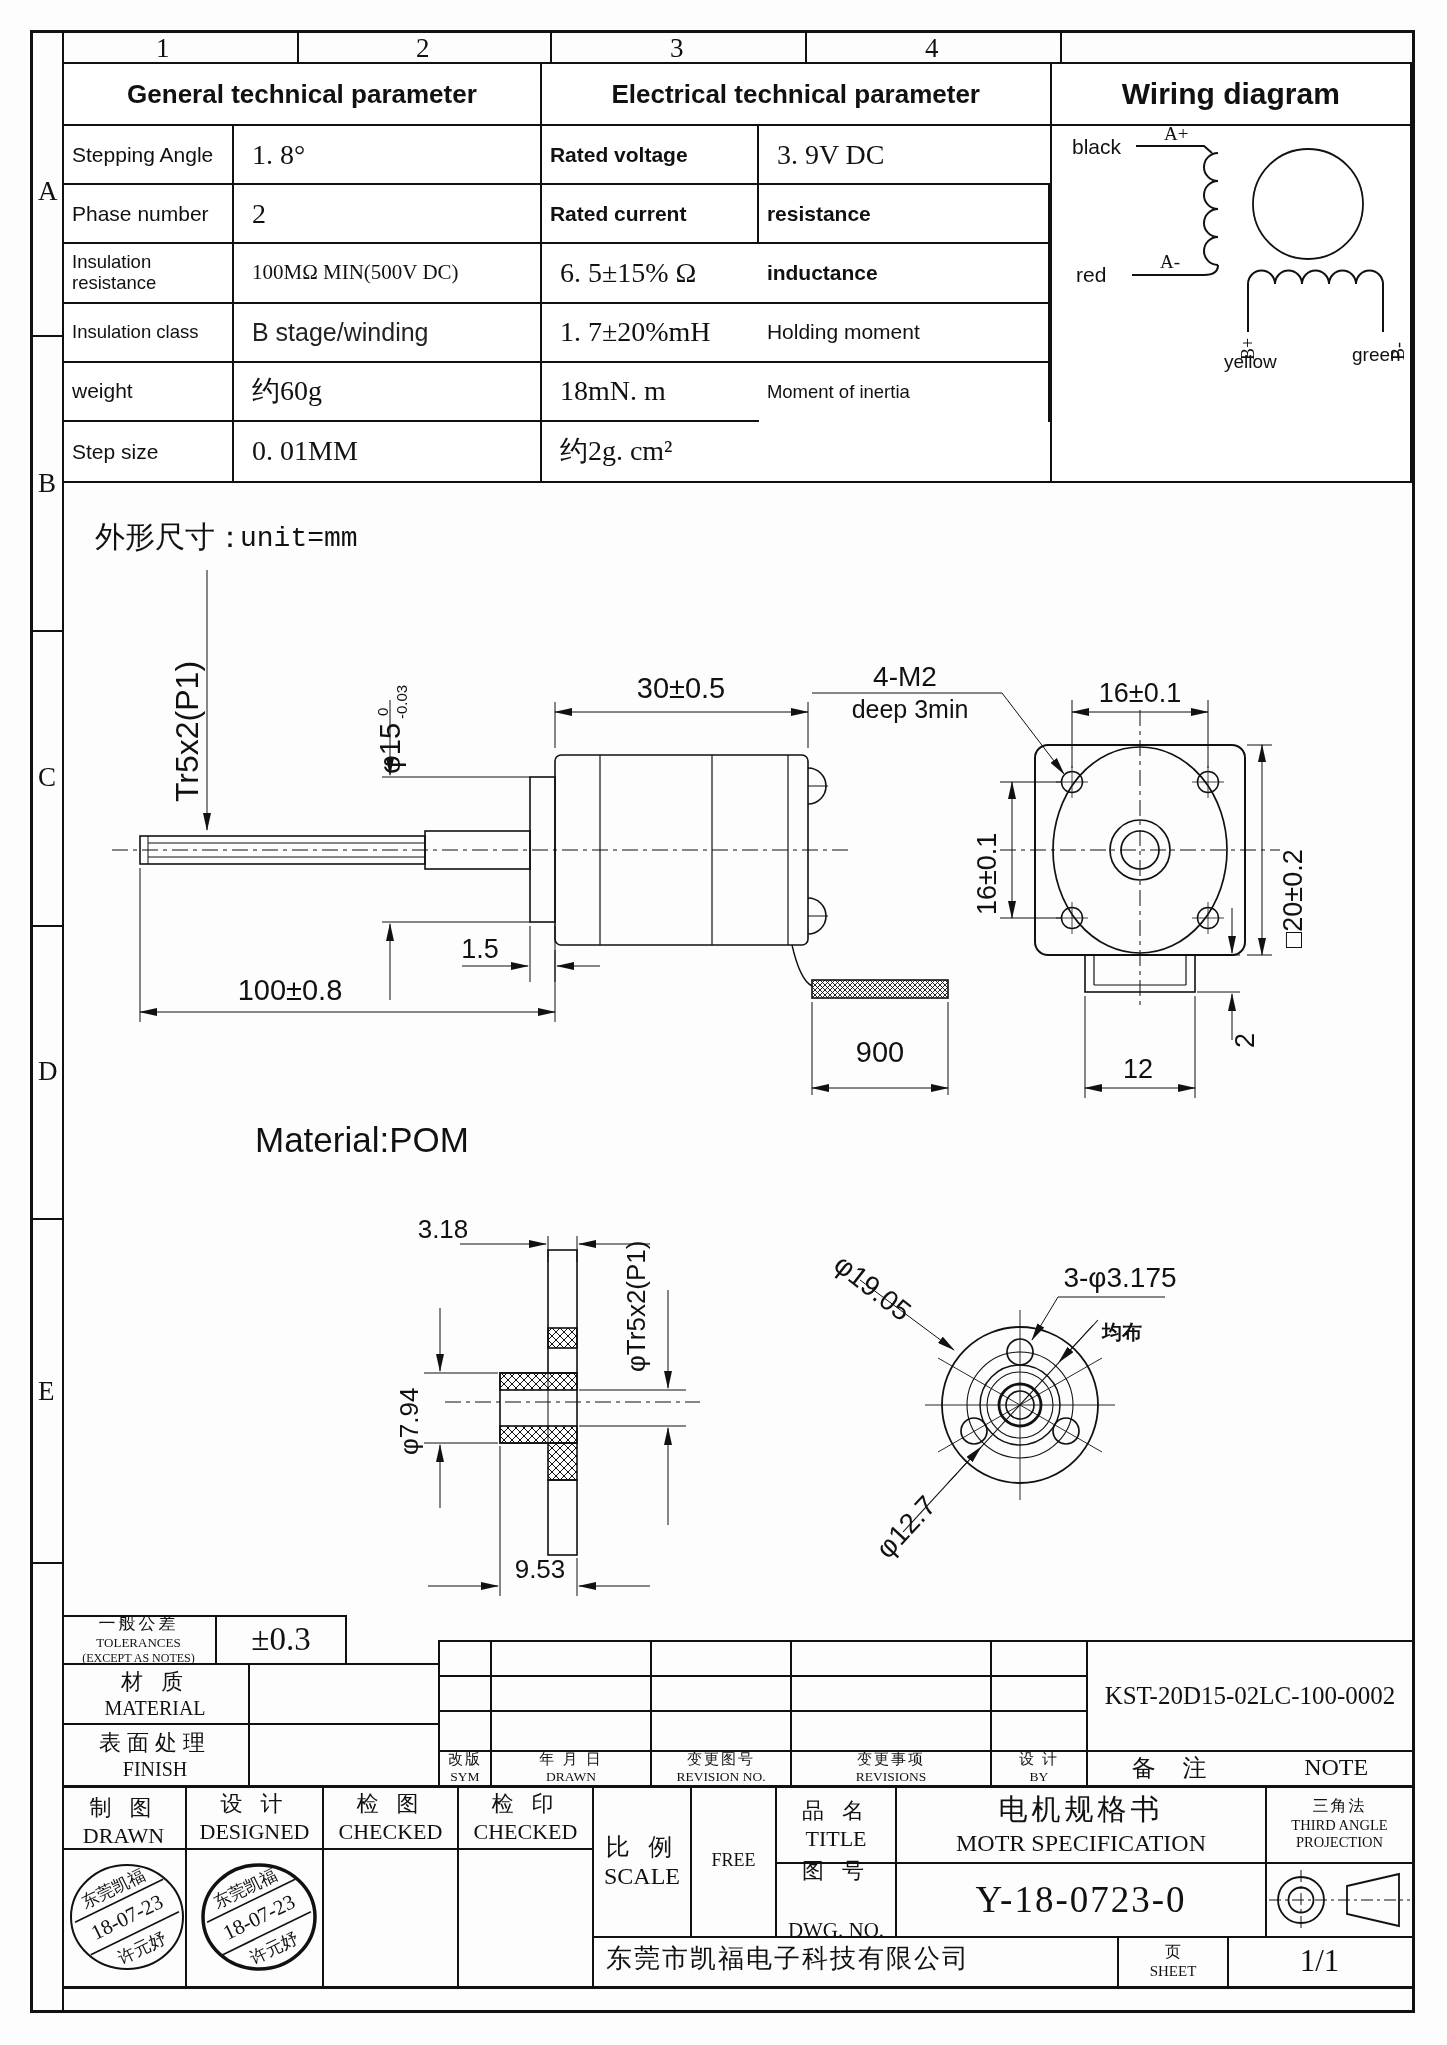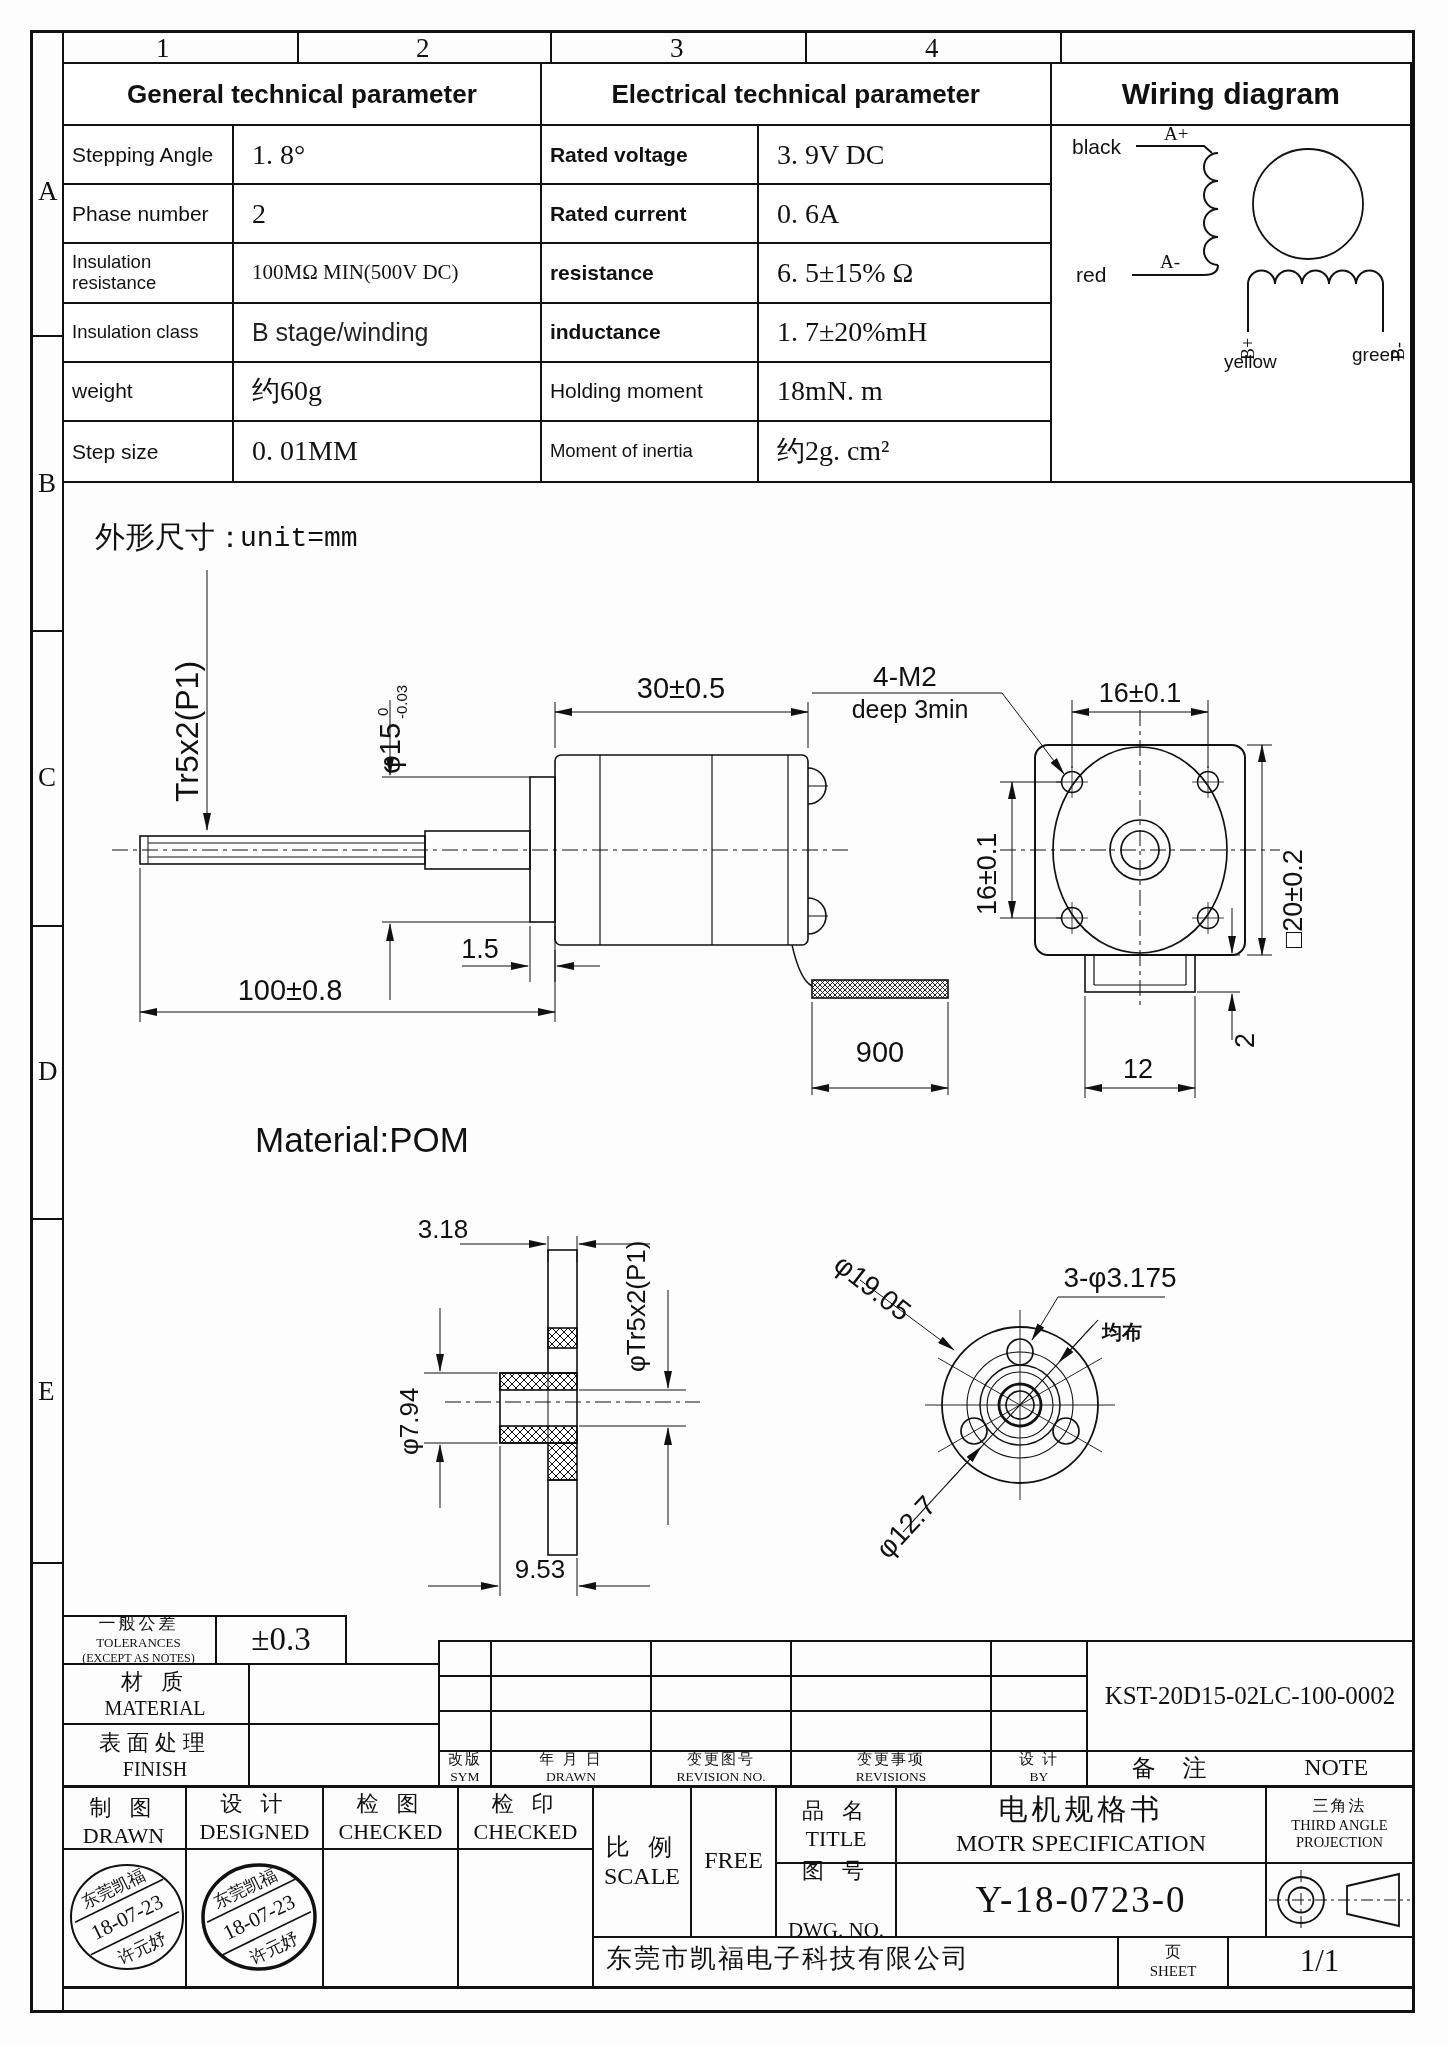--- a/index.html
+++ b/index.html
@@ -71,21 +71,20 @@
       <div class="cell lblc">weight</div>
       <div class="cell valc">约60g</div>
       <div class="cell lblc last">Step size</div>
       <div class="cell valc last">0. 01MM</div>
     </div>
     <div class="tbl" style="width:512px;grid-template-columns:217px 1fr;border-left:2px solid #111;">
       <div class="hd">Electrical technical parameter</div>
       <div class="cell lblc" style="font-weight:600;">Rated voltage</div>
       <div class="cell valc">3. 9V  DC</div>
       <div class="cell lblc" style="font-weight:600;">Rated current</div>
-      <div class="cell valc">0. 6A</div>
       <div class="cell lblc" style="font-weight:600;">resistance</div>
       <div class="cell valc">6. 5±15% Ω</div>
       <div class="cell lblc" style="font-weight:600;">inductance</div>
       <div class="cell valc">1. 7±20%mH</div>
       <div class="cell lblc">Holding moment</div>
       <div class="cell valc">18mN. m</div>
       <div class="cell lblc sm last">Moment of inertia</div>
       <div class="cell valc last">约2g. cm²</div>
     </div>
     <div style="width:360px;border-left:2px solid #111;display:grid;grid-template-rows:62px 1fr;">
@@ -396,21 +395,21 @@
     <span class="en" style="font-size:22px;">CHECKED</span>
   </div>
   <div class="stk" style="left:459px;top:1785px;width:133px;height:63px;">
     <span class="cn">检  印</span>
     <span class="en" style="font-size:22px;">CHECKED</span>
   </div>
   <div class="stk" style="left:594px;top:1785px;width:96px;height:151px;">
     <span class="cn" style="font-size:24px;">比  例</span>
     <span class="en" style="font-size:24px;">SCALE</span>
   </div>
-  <div class="stk serifbig" style="left:692px;top:1785px;width:83px;height:151px;font-size:24px;">FREE</div>
+  <div class="stk serifbig" style="left:692px;top:1785px;width:83px;height:151px;font-size:18px;">FREE</div>
   <div class="stk" style="left:777px;top:1785px;width:118px;height:77px;">
     <span class="cn">品  名</span>
     <span class="en" style="font-size:22px;">TITLE</span>
   </div>
   <div class="stk" style="left:897px;top:1785px;width:368px;height:77px;">
     <span style="font-size:29px;letter-spacing:4px;">电机规格书</span>
     <span class="en" style="font-size:24px;">MOTR SPECIFICATION</span>
   </div>
   <div class="stk" style="left:1267px;top:1785px;width:145px;height:77px;">
     <span style="font-size:16px;letter-spacing:2px;">三角法</span>

